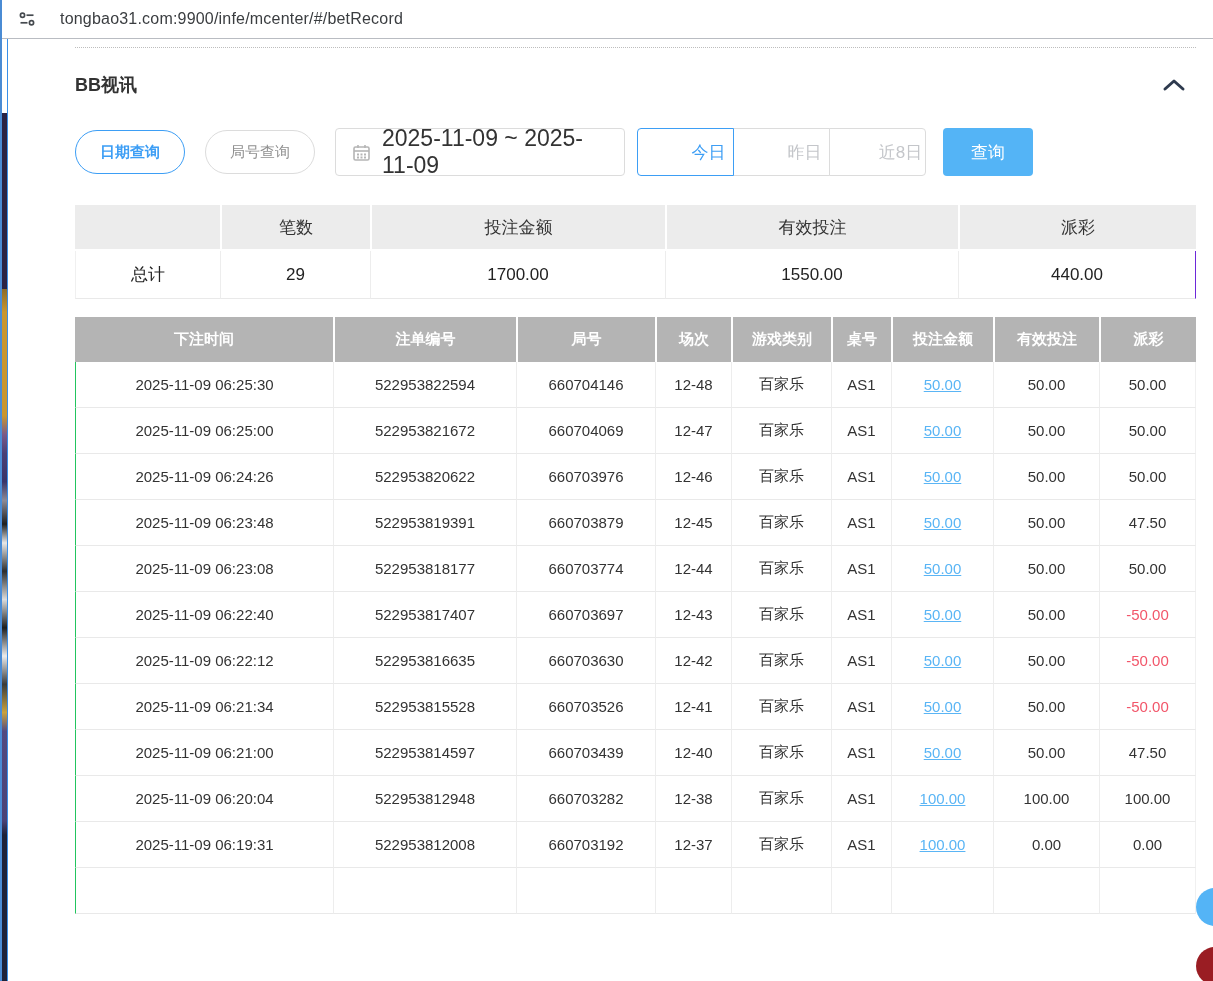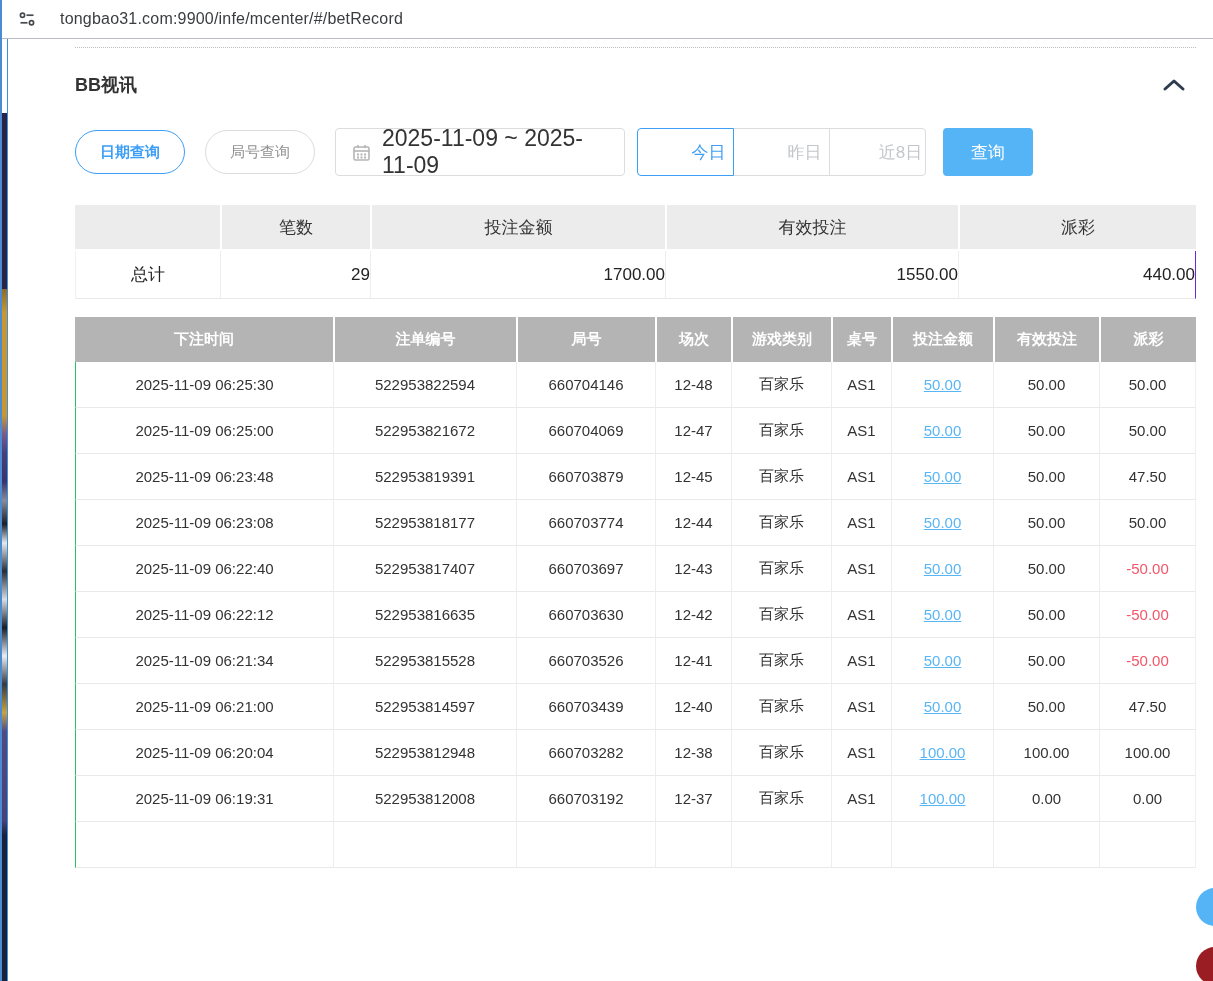--- a/index.html
+++ b/index.html
@@ -55,21 +55,21 @@
                border:none; border-radius:4px; display:flex; align-items:center; justify-content:center; cursor:pointer; }
 
   
   table { border-collapse:separate; border-spacing:0; table-layout:fixed; }
   .summary-table { margin-top:29px; width:1121px; }
   .summary-table th { background:#ececec; font-weight:400; font-size:17px; color:#333; height:46px;
                       border-bottom:2px solid #fff; text-align:center; }
   .summary-table th + th { border-left:2px solid #fff; }
   .summary-table td { height:48px; font-size:17px; color:#222; text-align:center;
                       border-bottom:1px solid #e9e9e9; background:#fff; }
-  .summary-table td + td { border-left:1px solid #ededed;text-align:right; }
+  .summary-table td + td { border-left:1px solid #ededed; }
   .summary-table td:first-child { border-left:1px solid #f0f0f0; }
   .summary-table td:last-child { border-right:1px solid #6d28d9; }
 
   
   .records-table { margin-top:18px; width:1121px; }
   .records-table th { background:#b4b4b4; color:#fff; font-weight:bold; font-size:15px; height:45px; text-align:center; }
   .records-table th + th { border-left:2px solid #fff; }
   .records-table td { height:46px; font-size:15px; color:#333; text-align:center; background:#fff;
                       border-bottom:1px solid #e9e9e9; }
   .records-table td + td { border-left:1px solid #ededed; }
@@ -215,20 +215,31 @@
             <td>522953821672</td>
             <td>660704069</td>
             <td>12-47</td>
             <td>百家乐</td>
             <td>AS1</td>
             <td><a class="amount-link">50.00</a></td>
             <td>50.00</td>
             <td>50.00</td>
           </tr>
           <tr>
+            <td>2025-11-09 06:24:26</td>
+            <td>522953820622</td>
+            <td>660703976</td>
+            <td>12-46</td>
+            <td>百家乐</td>
+            <td>AS1</td>
+            <td><a class="amount-link">50.00</a></td>
+            <td>50.00</td>
+            <td>50.00</td>
+          </tr>
+          <tr>
             <td>2025-11-09 06:23:48</td>
             <td>522953819391</td>
             <td>660703879</td>
             <td>12-45</td>
             <td>百家乐</td>
             <td>AS1</td>
             <td><a class="amount-link">50.00</a></td>
             <td>50.00</td>
             <td>47.50</td>
           </tr>

